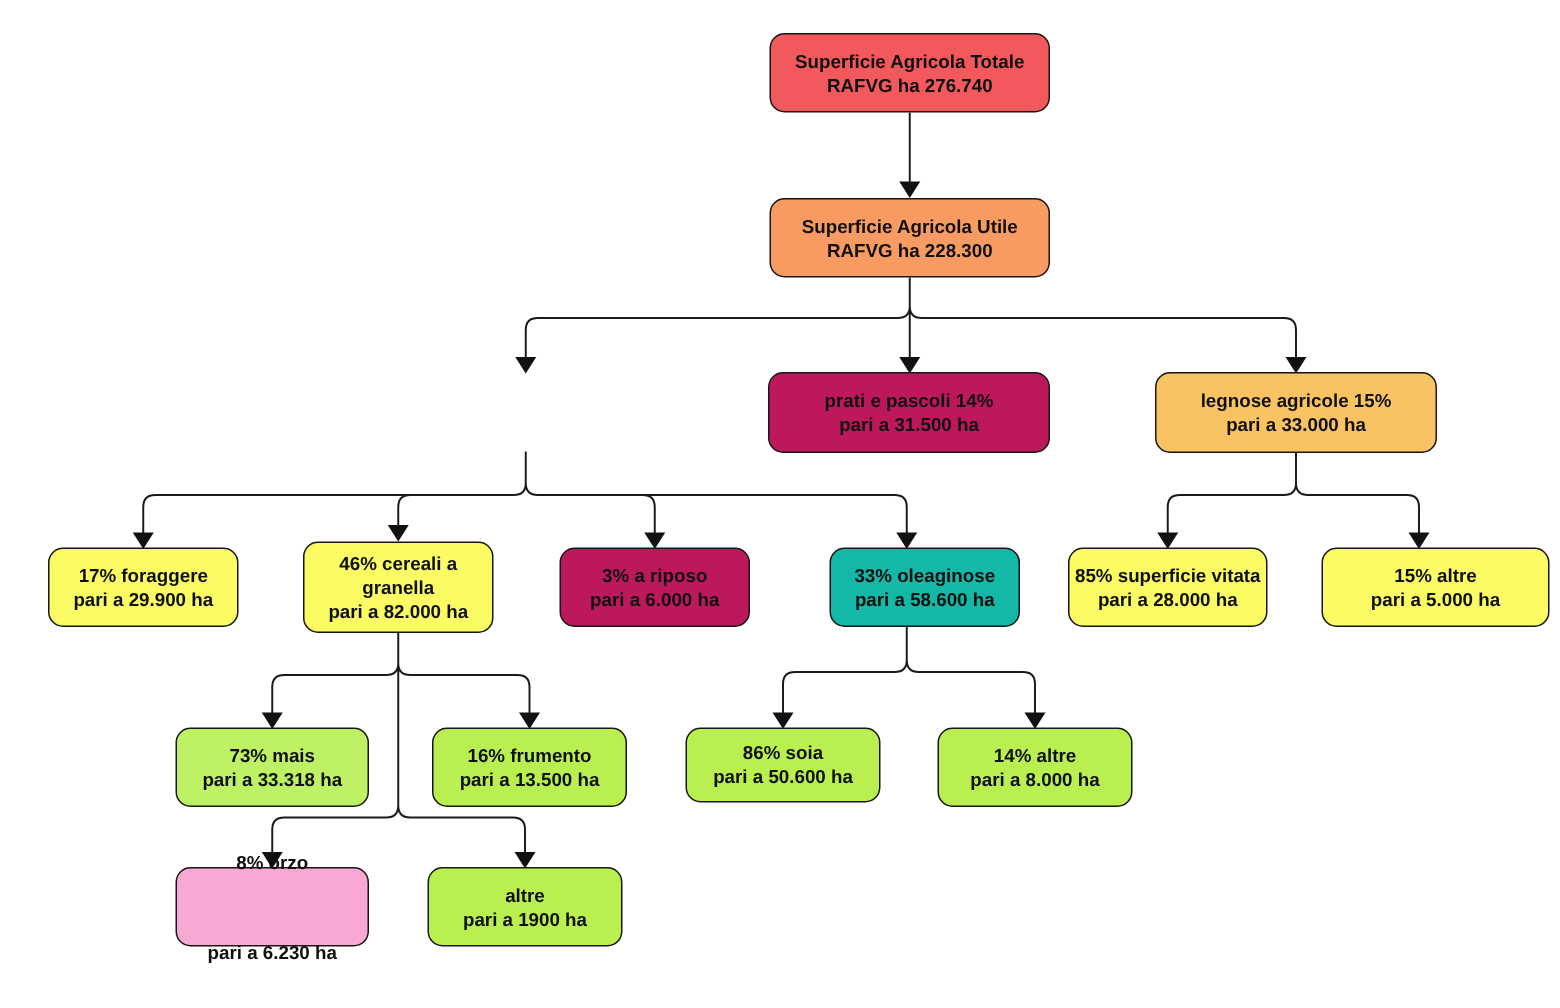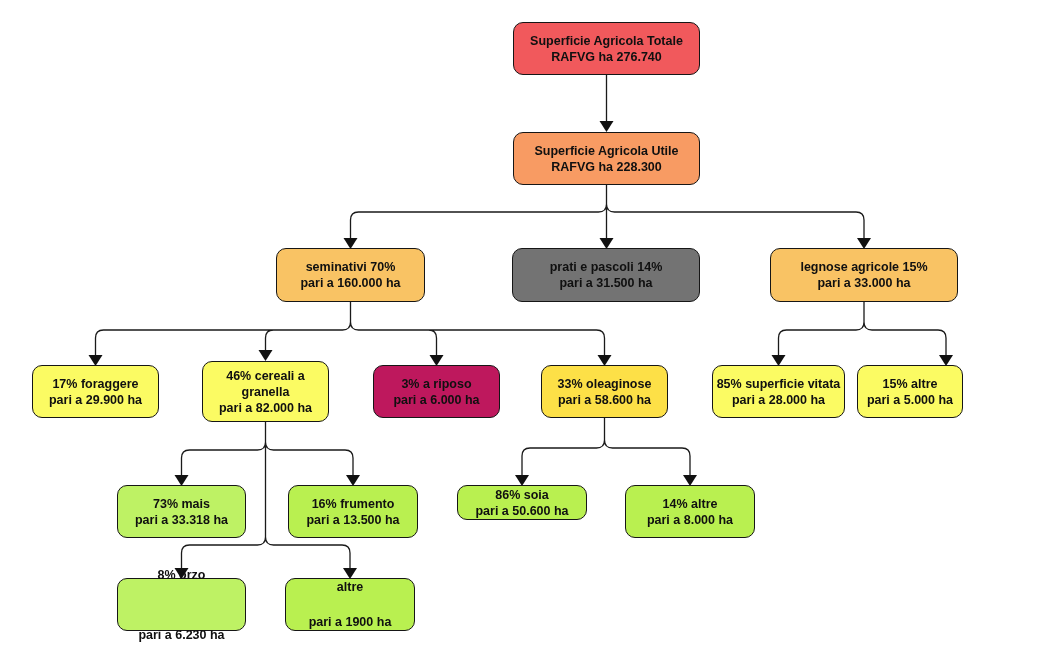--- a/index.html
+++ b/index.html
@@ -14,24 +14,24 @@
   .n-sat{left:513px;top:22px;width:187px;height:53px}
   .n-sau{left:513px;top:132px;width:187px;height:53px}
   .n-seminativi{left:276px;top:248px;width:149px;height:54px}
   .n-prati{left:512px;top:248px;width:188px;height:54px}
   .n-legnose{left:770px;top:248px;width:188px;height:54px}
   .n-foraggere{left:32px;top:365px;width:127px;height:53px}
   .n-cereali{left:202px;top:361px;width:127px;height:61px}
   .n-riposo{left:373px;top:365px;width:127px;height:53px}
   .n-oleaginose{left:541px;top:365px;width:127px;height:53px}
   .n-vitata{left:712px;top:365px;width:133px;height:53px}
-  .n-altre-legnose{left:857px;top:365px;width:106px;height:53px}
+  .n-altre-legnose{left:881px;top:365px;width:152px;height:53px}
   .n-mais{left:117px;top:485px;width:129px;height:53px}
   .n-frumento{left:288px;top:485px;width:130px;height:53px}
-  .n-soia{left:457px;top:485px;width:130px;height:35px}
+  .n-soia{left:457px;top:485px;width:130px;height:50px}
   .n-altre-oleaginose{left:625px;top:485px;width:130px;height:53px}
   .n-orzo{left:117px;top:578px;width:129px;height:53px}
   .n-altre-cereali{left:285px;top:578px;width:130px;height:53px}
 </style>
 </head>
 <body>
 
 <div class="stage">
 
   <svg class="wires" viewBox="0 0 1040 672" xmlns="http://www.w3.org/2000/svg">
@@ -80,26 +80,22 @@
   <div class="node n-sat" style="background-color: rgb(241, 89, 92);">
     <span>Superficie Agricola Totale</span>
     <span>RAFVG ha 276.740</span>
   </div>
 
   <div class="node n-sau" style="background-color: rgb(248, 155, 99);">
     <span>Superficie Agricola Utile</span>
     <span>RAFVG ha 228.300</span>
   </div>
 
-  <div class="node n-seminativi" style="background-color: rgb(249, 195, 100);">
-    <span>seminativi 70%</span>
-    <span>pari a 160.000 ha</span>
-  </div>
 
-  <div class="node n-prati" style="background-color: #737373;">
+  <div class="node n-prati" style="background-color: #be185d;">
     <span>prati e pascoli 14%</span>
     <span>pari a 31.500 ha</span>
   </div>
 
   <div class="node n-legnose" style="background-color: rgb(249, 195, 100);">
     <span>legnose agricole 15%</span>
     <span>pari a 33.000 ha</span>
   </div>
 
   <div class="node n-foraggere" style="background-color: rgb(251, 251, 99);">
@@ -111,21 +107,21 @@
     <span>46% cereali a</span>
     <span>granella</span>
     <span>pari a 82.000 ha</span>
   </div>
 
   <div class="node n-riposo" style="background-color: #be185d;">
     <span>3% a riposo</span>
     <span>pari a 6.000 ha</span>
   </div>
 
-  <div class="node n-oleaginose" style="background-color: #fde047;">
+  <div class="node n-oleaginose" style="background-color: #14b8a6; margin-left: 12px;">
     <span>33% oleaginose</span>
     <span>pari a 58.600 ha</span>
   </div>
 
   <div class="node n-vitata" style="background-color: rgb(251, 251, 99);">
     <span>85% superficie vitata</span>
     <span>pari a 28.000 ha</span>
   </div>
 
   <div class="node n-altre-legnose" style="background-color: rgb(251, 251, 99);">
@@ -146,23 +142,23 @@
   <div class="node n-soia" style="background-color: rgb(185, 240, 80);">
     <span>86% soia</span>
     <span>pari a 50.600 ha</span>
   </div>
 
   <div class="node n-altre-oleaginose" style="background-color: rgb(185, 240, 80);">
     <span>14% altre</span>
     <span>pari a 8.000 ha</span>
   </div>
 
-  <div class="node n-orzo" style="background-color: #bef264; gap: 44px;">
+  <div class="node n-orzo" style="background-color: #f9a8d4; gap: 44px;">
     <span>8% orzo</span>
     <span>pari a 6.230 ha</span>
   </div>
 
-  <div class="node n-altre-cereali" style="background-color: rgb(185, 240, 80); justify-content: space-between;">
+  <div class="node n-altre-cereali" style="background-color: rgb(185, 240, 80);">
     <span>altre</span>
     <span>pari a 1900 ha</span>
   </div>
 
 </div>
 
 </body></html>

